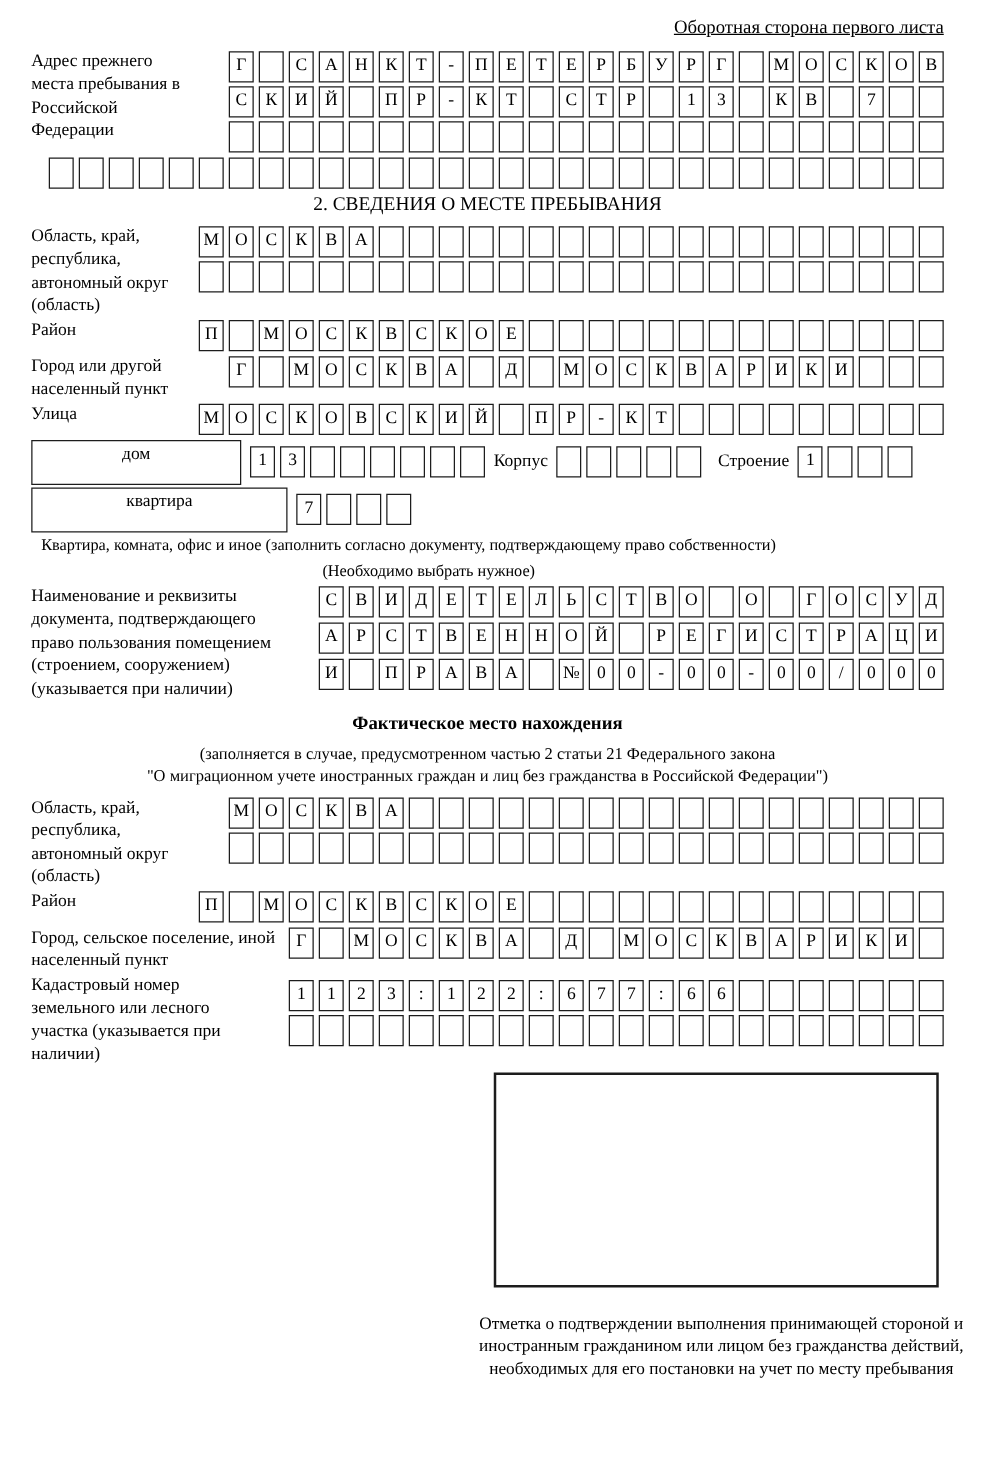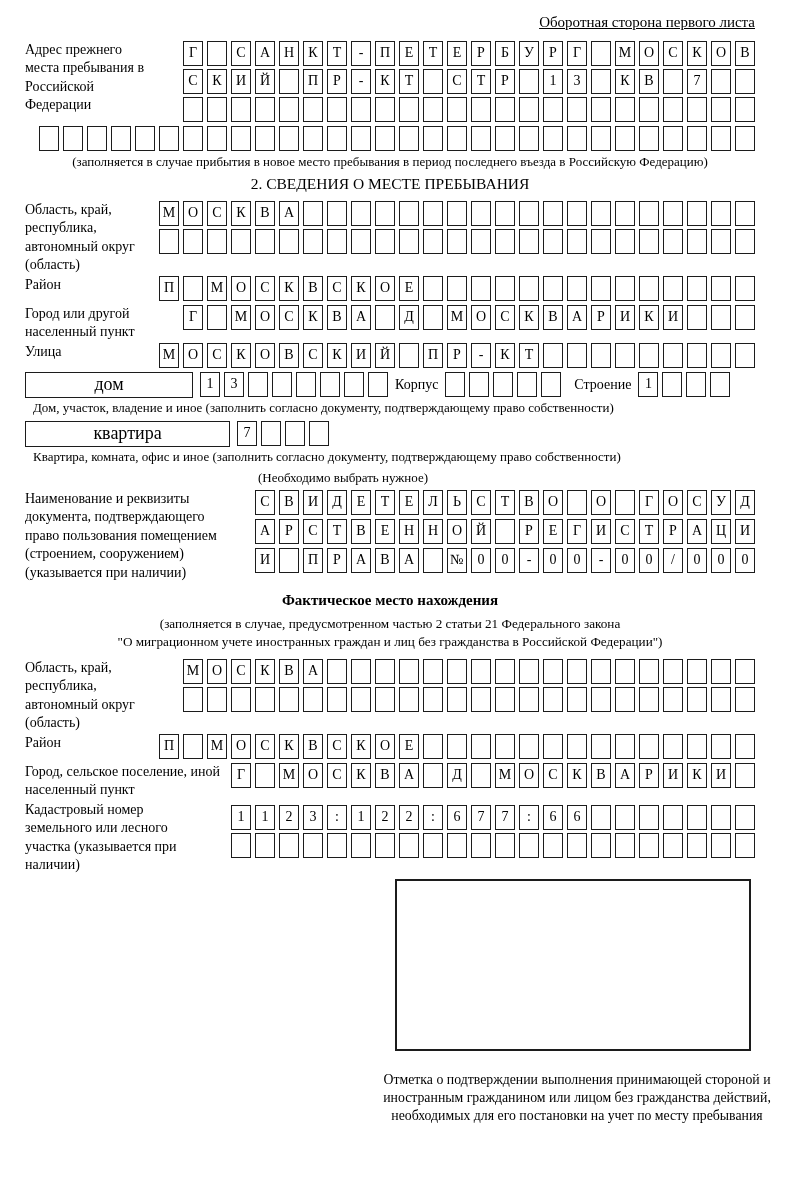--- a/index.html
+++ b/index.html
@@ -16,22 +16,22 @@
   .cellrow.start { justify-content:flex-start; }
   .cell {
     box-sizing:border-box; flex:none; width:20px; height:25px;
     border:1.7px solid #1c1c1c; text-align:center;
     font-size:14px; line-height:21px; font-family:inherit;
   }
   .note { font-size:13px; text-align:center; margin:1px 0 5px; }
   .sec-title { font-weight:normal; font-size:15.5px; text-align:center; margin:4px 0 8px; }
   .hrow { display:flex; align-items:center; gap:7px; margin:1px 0 2px; }
   .wbox {
-    box-sizing:border-box; flex:none; border:1.7px solid #1c1c1c; height:26px;
-    text-align:center; font-size:18px; line-height:22px;
+    box-sizing:border-box; flex:none; border:1.7px solid #1c1c1c; height:36px;
+    text-align:center; font-size:14px; line-height:22px;
   }
   .wbox.dom { width:168px; }
   .wbox.kv  { width:205px; }
   .inline-label { font-size:14px; flex:none; }
   .ml6 { margin-left:6px; }
   .prow { display:flex; align-items:center; margin-top:5px; }
   .prow .plabel { flex:none; width:150px; font-size:14px; }
   .cbox {
     box-sizing:border-box; flex:none; width:21px; height:24px;
     border:1.7px solid #1c1c1c; text-align:center; font-size:14px; line-height:20px;
@@ -166,21 +166,20 @@
       <span class="cell"></span>
       <span class="cell"></span>
       <span class="cell"></span>
       <span class="cell"></span>
       <span class="cell"></span>
       <span class="cell"></span>
       <span class="cell"></span>
       <span class="cell"></span>
       <span class="cell"></span>
     </div>
-  <div class="note">(заполняется в случае прибытия в новое место пребывания в период последнего въезда в Российскую Федерацию)</div>
 
   <div class="sec-title">2. СВЕДЕНИЯ О МЕСТЕ ПРЕБЫВАНИЯ</div>
 
   <div class="field">
     <div class="label w112">Область, край, республика, автономный округ (область)</div>
     <div class="rows">
       <div class="cellrow">
           <span class="cell">М</span>
           <span class="cell">О</span>
           <span class="cell">С</span>
@@ -356,21 +355,20 @@
         <span class="cell"></span>
       </div>
     <div class="inline-label ml6">Строение</div>
     <div class="cellrow start" style="margin-bottom:0">
         <span class="cell">1</span>
         <span class="cell"></span>
         <span class="cell"></span>
         <span class="cell"></span>
       </div>
   </div>
-  <div class="note" style="text-align:left; margin-left:8px;">Дом, участок, владение и иное (заполнить согласно документу, подтверждающему право собственности)</div>
 
   <div class="hrow">
     <div class="wbox kv">квартира</div>
     <div class="cellrow start" style="margin-bottom:0">
         <span class="cell">7</span>
         <span class="cell"></span>
         <span class="cell"></span>
         <span class="cell"></span>
       </div>
   </div>

